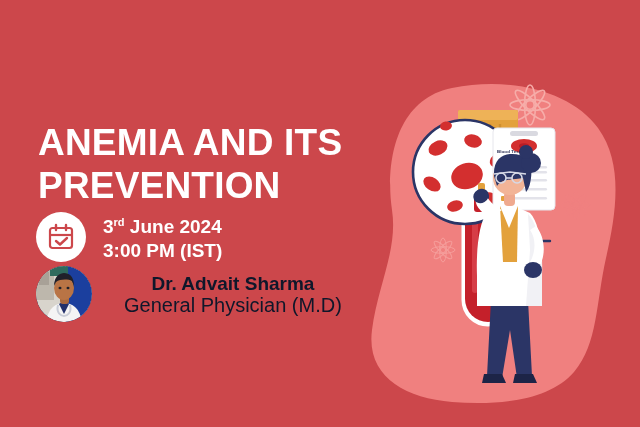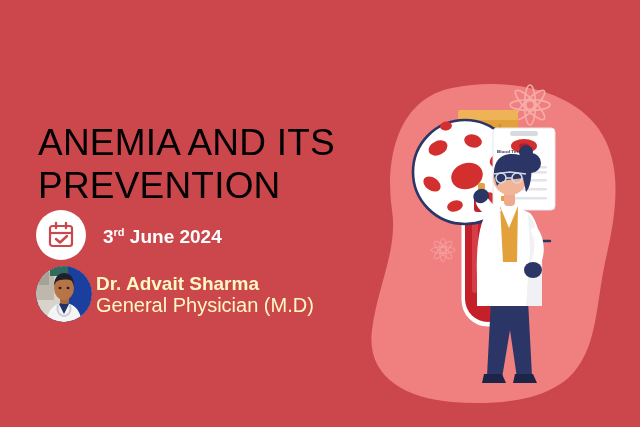--- a/index.html
+++ b/index.html
@@ -14,23 +14,23 @@
   }
   
   .blob-layer{position:absolute;inset:0;}
   
   .left{
     position:absolute;left:0;top:0;width:400px;height:427px;
     z-index:6;
   }
   .title{
     position:absolute;left:38px;top:96px;width:360px;
-    color:#000000;
+    color:#ffffff;
     font-size:37px;line-height:43px;
-    font-weight:normal;letter-spacing:0.2px;
+    font-weight:bold;letter-spacing:0.2px;
     text-transform:uppercase;
     -webkit-font-smoothing:antialiased;
   }
   .title .l2{display:block;}
 
   
   .date-row{
     position:absolute;left:36px;top:210px;
     display:flex;align-items:center;
   }
@@ -53,21 +53,21 @@
   .speaker-row{
     position:absolute;left:36px;top:266px;
     display:flex;align-items:center;
   }
   .avatar{
     width:56px;height:56px;border-radius:50%;
     overflow:hidden;flex:0 0 auto;position:relative;
     background:#2b2f55;
   }
   .avatar svg{display:block;}
-  .speaker-text{margin-left:4px;color:#fef9c3;white-space:nowrap;}
+  .speaker-text{margin-left:32px;color:#0f172a;white-space:nowrap;text-align:center;}
   .sp-name{display:block;font-size:19px;line-height:23px;font-weight:bold;}
   .sp-role{display:block;font-size:20px;line-height:21px;font-weight:normal;}
 
   
   .illus{position:absolute;left:360px;top:0;width:280px;height:427px;z-index:4;}
   .illus svg{display:block;}
   .clip-label{
     position:absolute;
     color:#2b2f55;font-weight:bold;
     font-size:4.4px;letter-spacing:0.1px;
@@ -240,20 +240,21 @@
         <svg width="28" height="28" viewBox="0 0 28 28">
           <rect x="3" y="5" width="22" height="20" rx="2.5" fill="none" stroke="#cc474b" stroke-width="2.2"></rect>
           <line x1="3" y1="12" x2="25" y2="12" stroke="#cc474b" stroke-width="2.2"></line>
           <line x1="9" y1="2" x2="9" y2="7" stroke="#cc474b" stroke-width="2.4" stroke-linecap="round"></line>
           <line x1="19" y1="2" x2="19" y2="7" stroke="#cc474b" stroke-width="2.4" stroke-linecap="round"></line>
           <polyline points="9,18 13,21.5 20,15" fill="none" stroke="#cc474b" stroke-width="2.4" stroke-linecap="round" stroke-linejoin="round"></polyline>
         </svg>
       </div>
       <div class="date-text">
         <span class="d1"><span>3</span><sup>rd</sup><span> June 2024</span></span>
+        <span class="d2">3:00 PM (IST)</span>
       </div>
     </div>
 
     <div class="speaker-row">
       <div class="avatar">
         <svg width="56" height="56" viewBox="0 0 56 56">
           <defs>
             <clipPath id="avclip">
                 <circle cx="28" cy="28" r="28"></circle>
               </clipPath>

